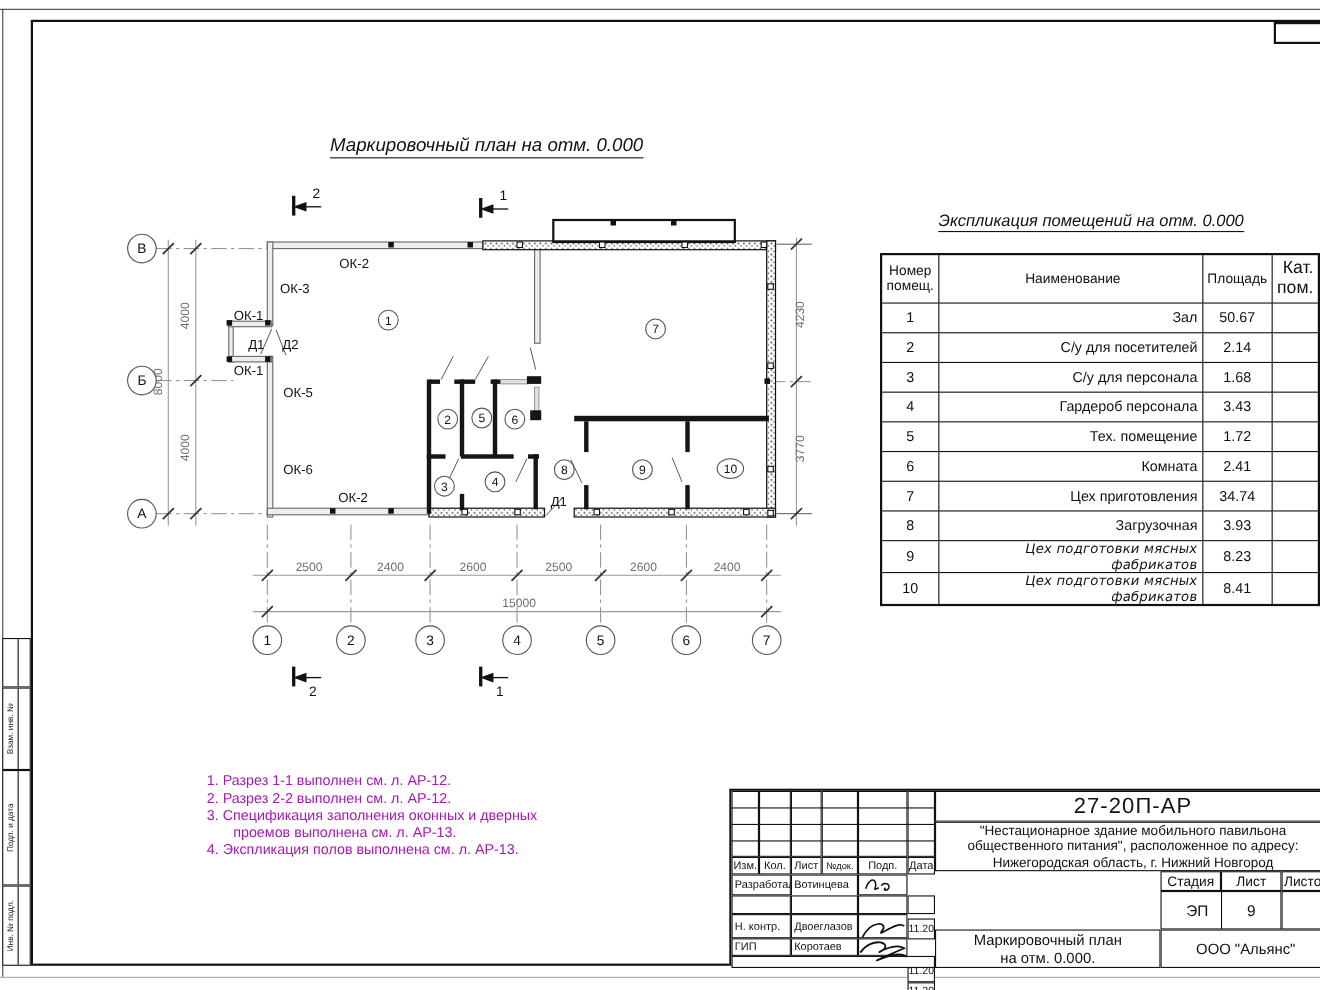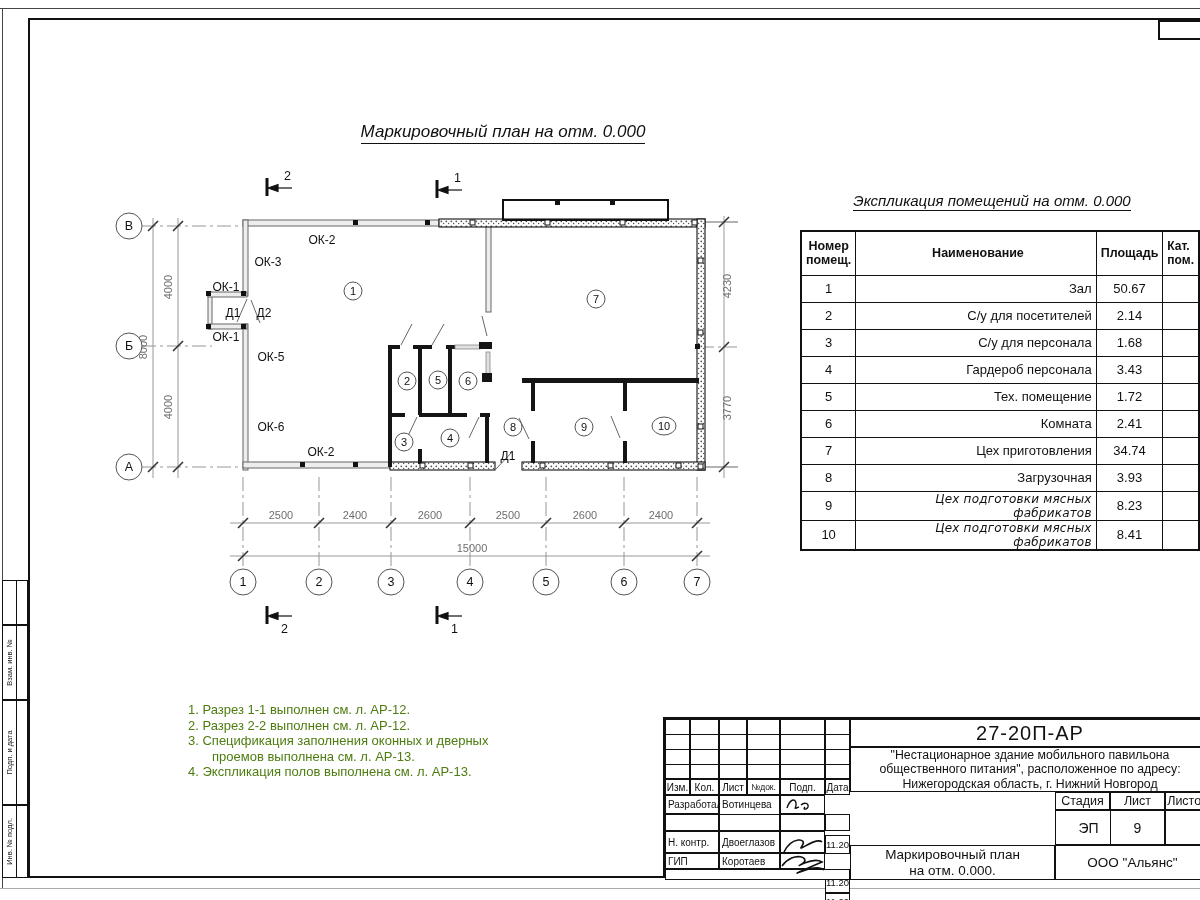--- a/index.html
+++ b/index.html
@@ -35,39 +35,39 @@
   .lbl{font:12px "Liberation Sans",sans-serif;fill:#111;}
   .rmt{font:11px "Liberation Sans",sans-serif;fill:#111;}
   .circ{fill:#fff;stroke:#555;stroke-width:1;}
   .pb{fill:#111;}
   .pw{fill:#fff;stroke:#111;stroke-width:1;}
   .secbar{stroke:#111;stroke-width:3;}
   .secarrow{stroke:#111;stroke-width:1.2;fill:#111;}
   .sect{font:12.5px "Liberation Sans",sans-serif;fill:#111;}
 
   
-  .plan-title{position:absolute;left:313px;top:122px;width:380px;text-align:center;
+  .plan-title{position:absolute;left:300px;top:122px;width:380px;text-align:left;
       font:italic 17px "Liberation Sans",sans-serif;}
   .plan-title span{border-bottom:1.2px solid #111;padding-bottom:2px;}
   .expl-title{position:absolute;left:798px;top:192px;width:388px;text-align:center;
       font:italic 15px "Liberation Sans",sans-serif;}
   .expl-title span{border-bottom:1.2px solid #111;padding-bottom:1px;}
-  .notes{position:absolute;left:188px;top:702px;font-size:13px;line-height:15.5px;color:#4d7c0f;}
+  .notes{position:absolute;left:188px;top:702px;font-size:13px;line-height:15.5px;color:#a21caf;}
   .notes .indent{padding-left:24px;}
 
   
   .expl{position:absolute;left:800px;top:230px;border-collapse:collapse;table-layout:fixed;
         font-size:13px;color:#111;background:#fff;}
   .expl td,.expl th{border:1.2px solid #111;padding:0 4px;box-sizing:border-box;overflow:hidden;}
   .expl{border:2px solid #111;}
-  .expl th{font-weight:bold;text-align:center;font-size:12.5px;}
+  .expl th{font-weight:normal;text-align:center;font-size:12.5px;}
   .expl .c-num{width:46px;text-align:center;}
   .expl .c-name{width:246px;text-align:right;padding-left:8px;}
   .expl .c-area{width:60px;text-align:center;}
-  .expl .c-cat{width:33px;text-align:left;font-size:12px;margin-top:40px;}
+  .expl .c-cat{width:33px;text-align:right;font-size:16px;margin-top:40px;}
   .expl tr{height:27px;}
   .expl tr.hdr{height:44px;}
   .expl tr.tot{height:25px;}
   .f-alt{font:italic 12px "DejaVu Sans",sans-serif;letter-spacing:.2px;}
   .tot-lbl{text-align:right;padding-right:8px;}
 
   
   .tb{position:absolute;left:663px;top:717px;width:545px;height:161px;border:2.5px solid #111;box-sizing:border-box;background:#fff;}
   .tb .cell{position:absolute;box-sizing:border-box;border:1px solid #111;background:#fff;}
   .tb .txt-c{display:flex;align-items:center;justify-content:center;text-align:center;}

